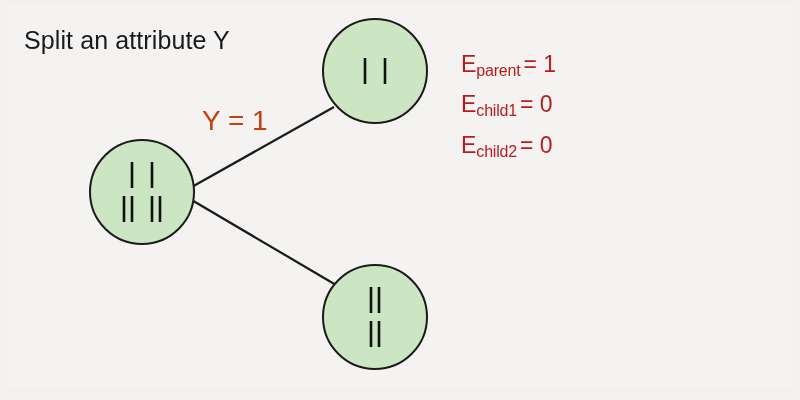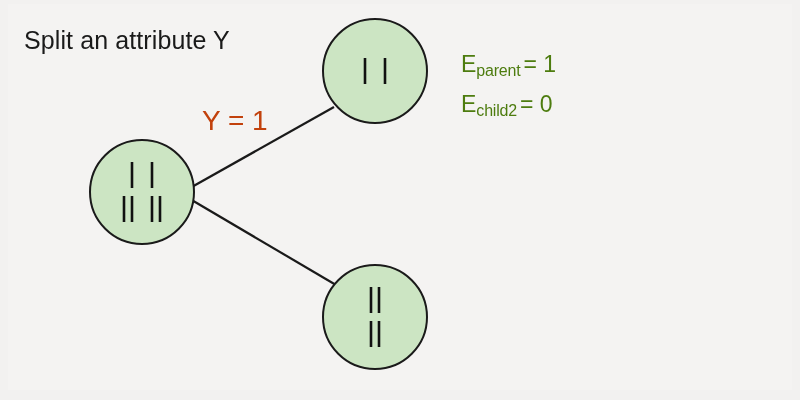--- a/index.html
+++ b/index.html
@@ -56,21 +56,21 @@
   .formulas {
     position: absolute;
     left: 461px;
     top: 52px;
     display: flex;
     flex-direction: column;
     gap: 13px;
   }
   .formula {
     font-size: 23px;
-    color: #4d7c0f;
+    color: #b91c1c;
     white-space: nowrap;
     line-height: 1.05;
   }
   .formula .sub {
     font-size: 16px;
     vertical-align: -0.22em;
     letter-spacing: -0.2px;
   }
   .formula .eq {
     margin-left: 3px;
@@ -117,17 +117,20 @@
 
   <div class="title">Split an attribute Y</div>
 
   <div class="edge-label edge-label-1">Y = 1</div>
 
   <div class="formulas">
     <div class="formula">
       <span>E</span><span class="sub">parent</span><span class="eq">= 1</span>
     </div>
     <div class="formula">
+      <span>E</span><span class="sub">child1</span><span class="eq">= 0</span>
+    </div>
+    <div class="formula">
       <span>E</span><span class="sub">child2</span><span class="eq">= 0</span>
     </div>
   </div>
 
 </div>
 
 </body></html>

